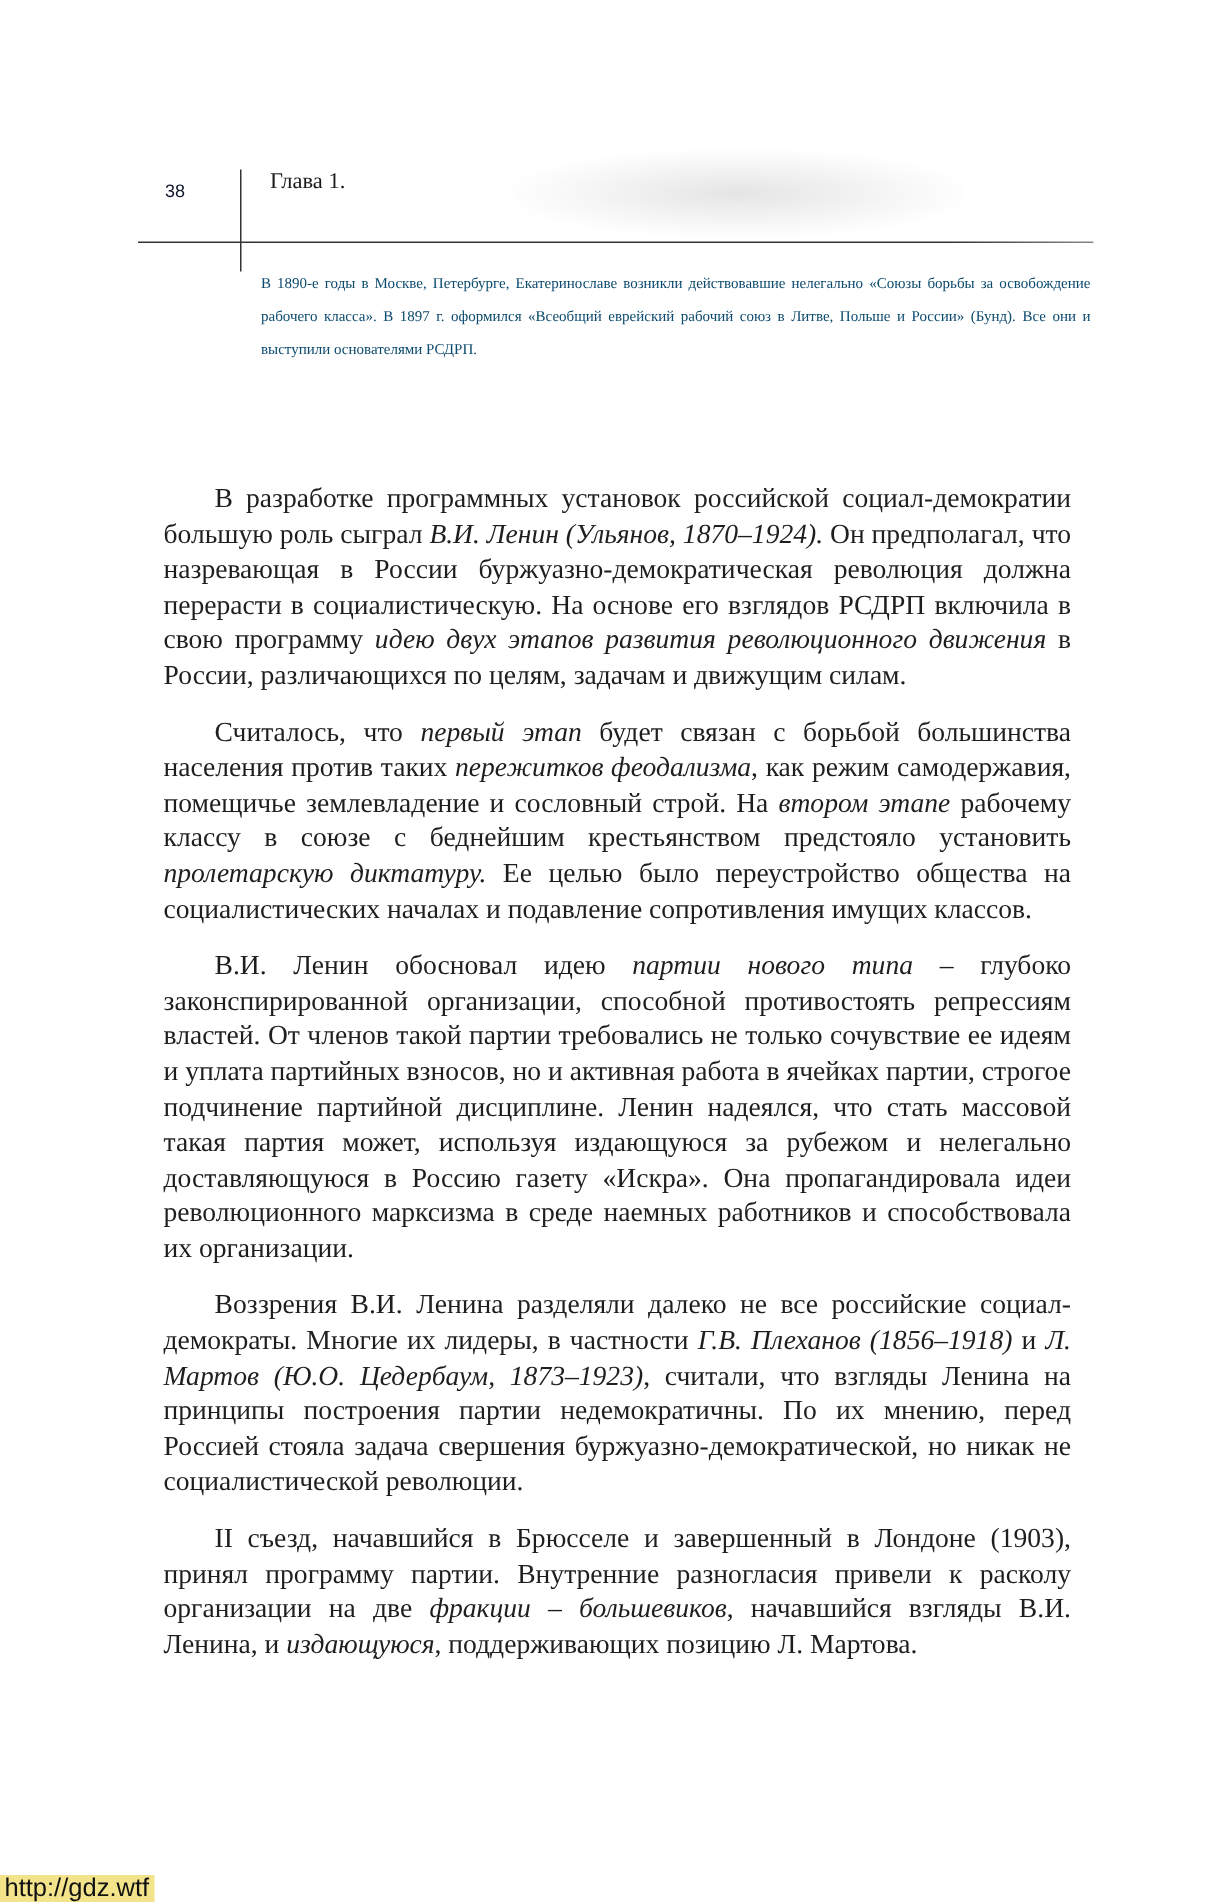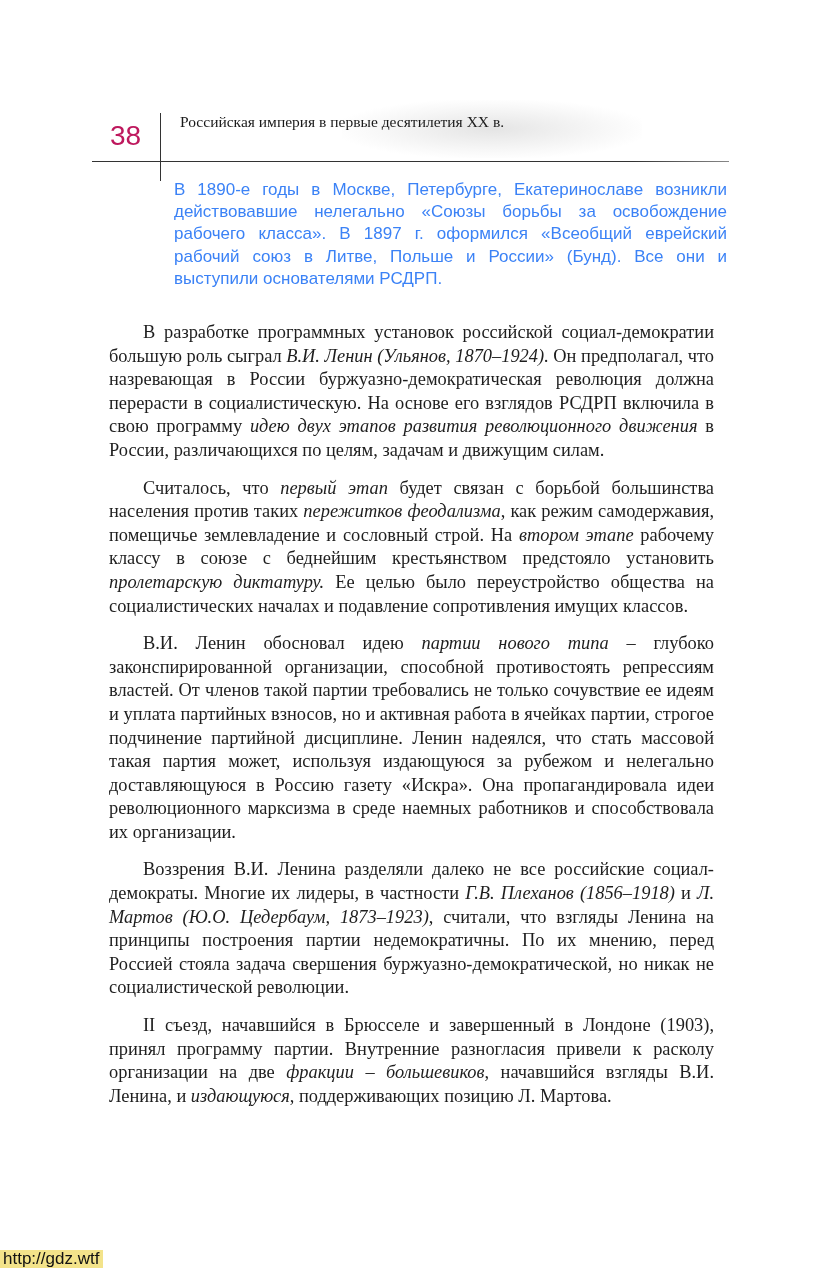--- a/index.html
+++ b/index.html
@@ -27,22 +27,22 @@
       top: 0;
       width: 300px;
       height: 58px;
       background: radial-gradient(ellipse at center, rgba(160,160,160,0.28) 0%, rgba(200,200,200,0.12) 55%, rgba(255,255,255,0) 75%);
     }
     .page-number {
       position: absolute;
       left: 18px;
       top: 20px;
       font-family: "Liberation Sans", sans-serif;
-      font-size: 28px;
-      color: #be185d;
+      font-size: 12px;
+      color: #0f172a;
     }
     .vline {
       position: absolute;
       left: 160px;
       top: 113px;
       width: 1px;
       height: 68px;
       background: #333;
     }
     .hrule {
@@ -63,25 +63,25 @@
       color: #1a1a1a;
     }
     .chapter .title {
       font-size: 15.5px;
     }
     .note {
       position: absolute;
       left: 174px;
       top: 179px;
       width: 553px;
-      font-family: Liberation Sans, sans-serif;
-      font-size: 17px;
+      font-family: Liberation Serif, serif;
+      font-size: 10px;
       line-height: 22.2px;
       text-align: justify;
-      color: #3b82f6;
+      color: #0c4a6e;
       hyphens: manual;
     }
     .body-text {
       position: absolute;
       left: 95px;
       top: 307px;
       width: 633px;
       font-family: "Liberation Serif", serif;
       font-size: 18.4px;
       line-height: 23.6px;
@@ -112,21 +112,21 @@
 <body>
 
 <div class="header">
   <div class="header-texture"></div>
   <span class="page-number">38</span>
 </div>
 <div class="vline"></div>
 <div class="hrule"></div>
 
 <div class="chapter">
-  <div class="title">Российская империя в первые десятилетия XX в.</div>
+  <div>Глава 1.</div>
 </div>
 
 <div class="note">В 1890-е годы в Москве, Петербурге, Екатеринославе возникли действовавшие нелегально «Союзы борьбы за освобождение рабочего класса». В 1897 г. оформился «Всеобщий еврейский рабочий союз в Литве, Польше и России» (Бунд). Все они и выступили основателями РСДРП.</div>
 
 <div class="body-text" id="body-text">
     <p><span>В разработке программных установок российской социал-демократии большую роль сыграл </span><em>В.И. Ленин (Ульянов, 1870–1924).</em><span> Он предполагал, что назревающая в России буржуазно-демократическая революция должна перерасти в социалистическую. На основе его взглядов РСДРП включила в свою программу </span><em>идею двух этапов развития революционного движения</em><span> в России, различающихся по целям, задачам и движущим силам.</span></p>
     <p><span>Считалось, что </span><em>первый этап</em><span> будет связан с борьбой большинства населения против таких </span><em>пережитков феодализма</em><span>, как режим самодержавия, помещичье землевладение и сословный строй. На </span><em>втором этапе</em><span> рабочему классу в союзе с беднейшим крестьянством предстояло установить </span><em>пролетарскую диктатуру.</em><span> Ее целью было переустройство общества на социалистических началах и подавление сопротивления имущих классов.</span></p>
     <p><span>В.И. Ленин обосновал идею </span><em>партии нового типа</em><span> – глубоко законспирированной организации, способной противостоять репрессиям властей. От членов такой партии требовались не только сочувствие ее идеям и уплата партийных взносов, но и активная работа в ячейках партии, строгое подчинение партийной дисциплине. Ленин надеялся, что стать массовой такая партия может, используя издающуюся за рубежом и нелегально доставляющуюся в Россию газету «Искра». Она пропагандировала идеи революционного марксизма в среде наемных работников и способствовала их организации.</span></p>
     <p><span>Воззрения В.И. Ленина разделяли далеко не все российские социал-демократы. Многие их лидеры, в частности </span><em>Г.В. Плеханов (1856–1918)</em><span> и </span><em>Л. Мартов (Ю.О. Цедербаум, 1873–1923)</em><span>, считали, что взгляды Ленина на принципы построения партии недемократичны. По их мнению, перед Россией стояла задача свершения буржуазно-демократической, но никак не социалистической революции.</span></p>
     <p><span>II съезд, начавшийся в Брюсселе и завершенный в Лондоне (1903), принял программу партии. Внутренние разногласия привели к расколу организации на две </span><em>фракции – большевиков</em><span>, начавшийся взгляды В.И. Ленина, и </span><em>издающуюся</em><span>, поддерживающих позицию Л. Мартова.</span></p>

